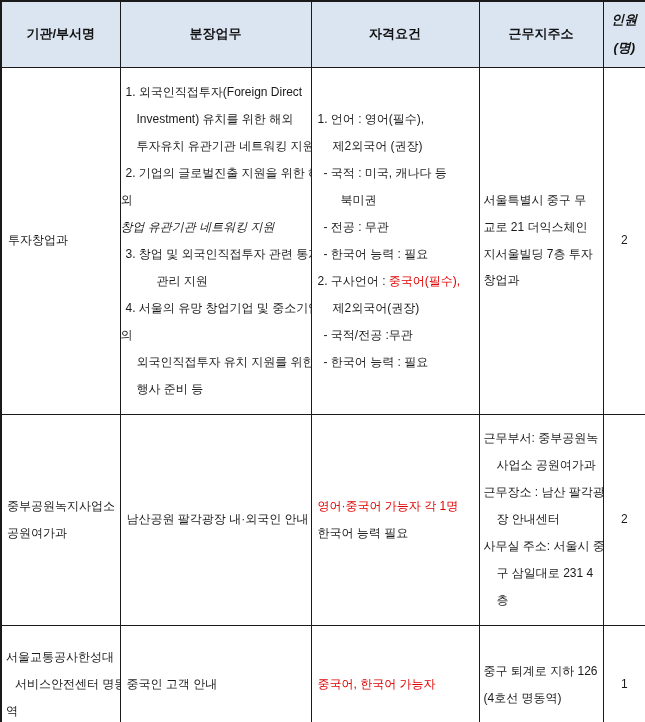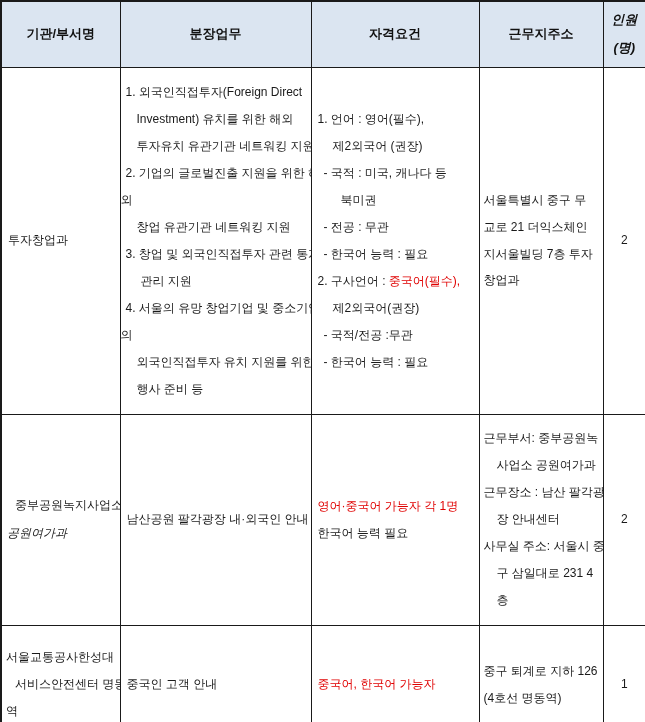--- a/index.html
+++ b/index.html
@@ -66,23 +66,23 @@
       <tr style="height: 347px;">
         <td>
           <div class="line" style="padding-left: 6px;"><span>투자창업과</span></div>
         </td>
         <td>
           <div class="line" style="padding-left: 5px;"><span>1. 외국인직접투자(Foreign Direct</span></div>
           <div class="line" style="padding-left: 16px;"><span>Investment) 유치를 위한 해외</span></div>
           <div class="line" style="padding-left: 16px;"><span>투자유치 유관기관 네트워킹 지원</span></div>
           <div class="line" style="padding-left: 5px;"><span>2.  기업의 글로벌진출 지원을 위한 해</span></div>
           <div class="line"><span>외</span></div>
-          <div class="line" style="padding-left: 16px;"><span>창업 유관기관 네트워킹 지원</span></div>
+          <div class="line" style=" font-style: italic;"><span>창업 유관기관 네트워킹 지원</span></div>
           <div class="line" style="padding-left: 5px;"><span>3. 창업 및 외국인직접투자 관련 통계</span></div>
-          <div class="line" style="padding-left: 20px;"><span>관리 지원</span></div>
+          <div class="line" style="padding-left: 0; margin-left: 36px;"><span>관리 지원</span></div>
           <div class="line" style="padding-left: 5px;"><span>4. 서울의 유망 창업기업 및 중소기업</span></div>
           <div class="line"><span>의</span></div>
           <div class="line" style="padding-left: 16px;"><span>외국인직접투자 유치 지원를 위한</span></div>
           <div class="line" style="padding-left: 16px;"><span>행사 준비 등</span></div>
         </td>
         <td>
           <div class="line" style="padding-left: 6px;"><span>1.  언어 : 영어(필수),</span></div>
           <div class="line" style="padding-left: 21px;"><span>제2외국어 (권장)</span></div>
           <div class="line" style="padding-left: 12px;"><span>- 국적 : 미국, 캐나다 등</span></div>
           <div class="line" style="padding-left: 29px;"><span>북미권</span></div>
@@ -98,22 +98,22 @@
           <div class="line" style="padding-left: 4px;"><span>교로 21 더익스체인</span></div>
           <div class="line" style="padding-left: 4px;"><span>지서울빌딩 7층 투자</span></div>
           <div class="line" style="padding-left: 4px; font-family: Liberation Mono, monospace;"><span>창업과</span></div>
         </td>
         <td class="center-cell">
           <div class="line"><span>2</span></div>
         </td>
       </tr>
       <tr style="height: 211px;">
         <td>
-          <div class="line" style="padding-left: 13px; font-family: Liberation Mono, monospace;"><span>중부공원녹지사업소</span></div>
-          <div class="line" style="padding-left: 5px; font-style: italic;"><span>공원여가과</span></div>
+          <div class="line" style="padding-left: 5px;"><span>중부공원녹지사업소</span></div>
+          <div class="line" style="padding-left: 5px;"><span>공원여가과</span></div>
         </td>
         <td>
           <div class="line" style="padding-left: 6px;"><span>남산공원 팔각광장 내·외국인 안내</span></div>
         </td>
         <td>
           <div class="line" style="padding-left: 6px;"><span class="red">영어·중국어 가능자 각 1명</span></div>
           <div class="line" style="padding-left: 6px;"><span>한국어 능력 필요</span></div>
         </td>
         <td>
           <div class="line" style="padding-left: 4px;"><span>근무부서: 중부공원녹</span></div>

